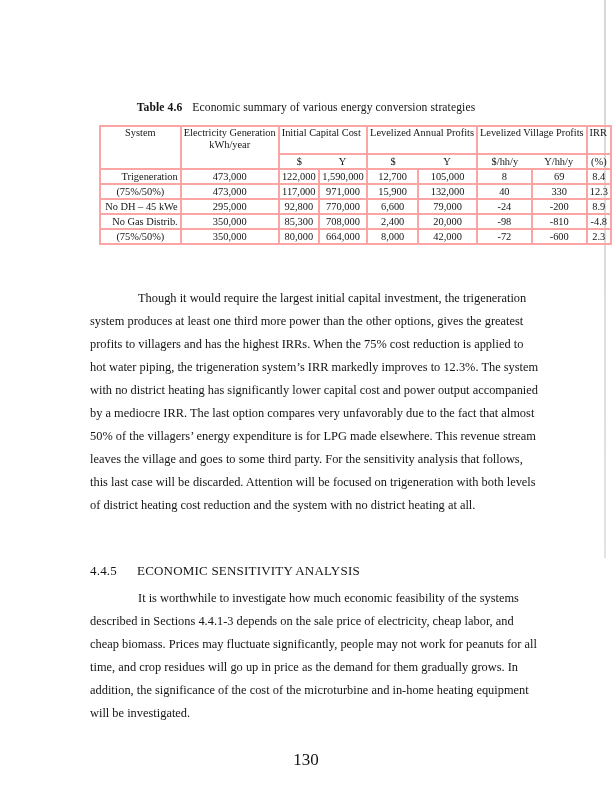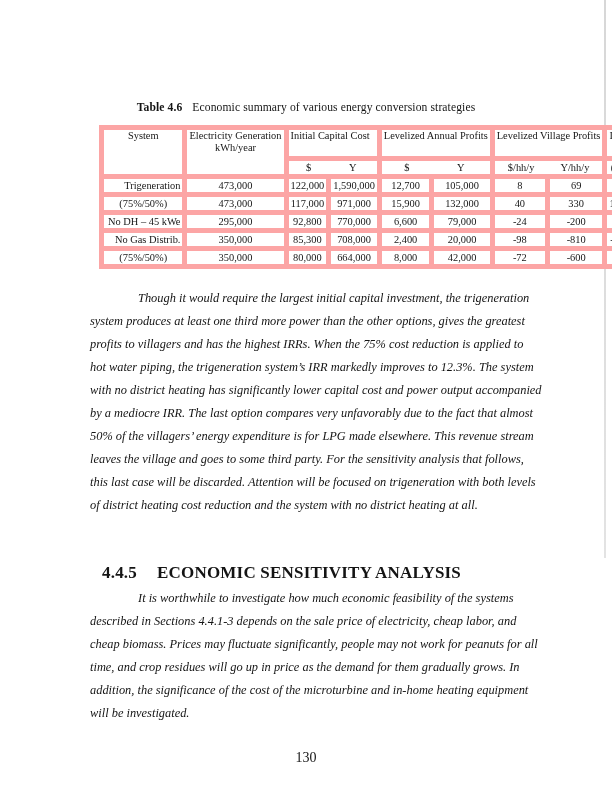--- a/index.html
+++ b/index.html
@@ -25,21 +25,21 @@
   }
   .caption b{margin-right:10px;}
 
   
   table.summary{
     position:absolute;left:99px;top:125px;
     border-collapse:collapse;table-layout:fixed;
     font-size:10.4px;line-height:12px;color:#161616;
   }
   table.summary th,table.summary td{
-    border:5px solid #fca5a5;padding:0 2px;
+    border:2px solid #fca5a5;padding:0 2px;
     font-weight:normal;overflow:hidden;white-space:nowrap;
   }
   th.group{border-bottom:none;text-align:left;vertical-align:top;
            white-space:normal;line-height:12px;padding-top:1px;}
   th.sys{vertical-align:top;text-align:center;padding-top:1px;}
   th.elec{vertical-align:top;text-align:center;white-space:normal;
           line-height:12px;padding-top:1px;}
   tr.subhead th{border-top:none;text-align:center;height:13px;}
   tr.subhead th.sub-l{border-right:none;}
   tr.subhead th.sub-r{border-left:none;}
@@ -50,37 +50,37 @@
 
   
   .footnote{
     position:absolute;left:118px;top:237px;width:404px;
     font-size:10.8px;line-height:12.8px;text-align:left;
   }
 
   
   .bodytext{
     position:absolute;left:90px;width:452px;
-    font-size:12.4px;line-height:23px;text-align:left;font-style:italic;
+    font-size:12.4px;line-height:23px;text-align:left;
   }
   .p1{top:287px;}
   .p1 .para, .p2 .para{text-indent:48px;}
   .p2{top:587px;}
 
   
   .section-heading{
     position:absolute;left:90px;top:563px;width:452px;
-    font-weight:bold;font-size:17px;letter-spacing:.2px;margin-left:12px;
+    font-weight:normal;font-size:13px;letter-spacing:.2px;
   }
   .section-heading .num{margin-right:20px;}
 
   
   .page-number{
     position:absolute;top:750px;left:0;width:612px;text-align:center;
-    font-size:14px;
+    font-size:17px;
   }
 </style>
 </head>
 <body>
 
 <div class="page">
 
   <div class="scan-line"></div>
 
   <div class="caption">

